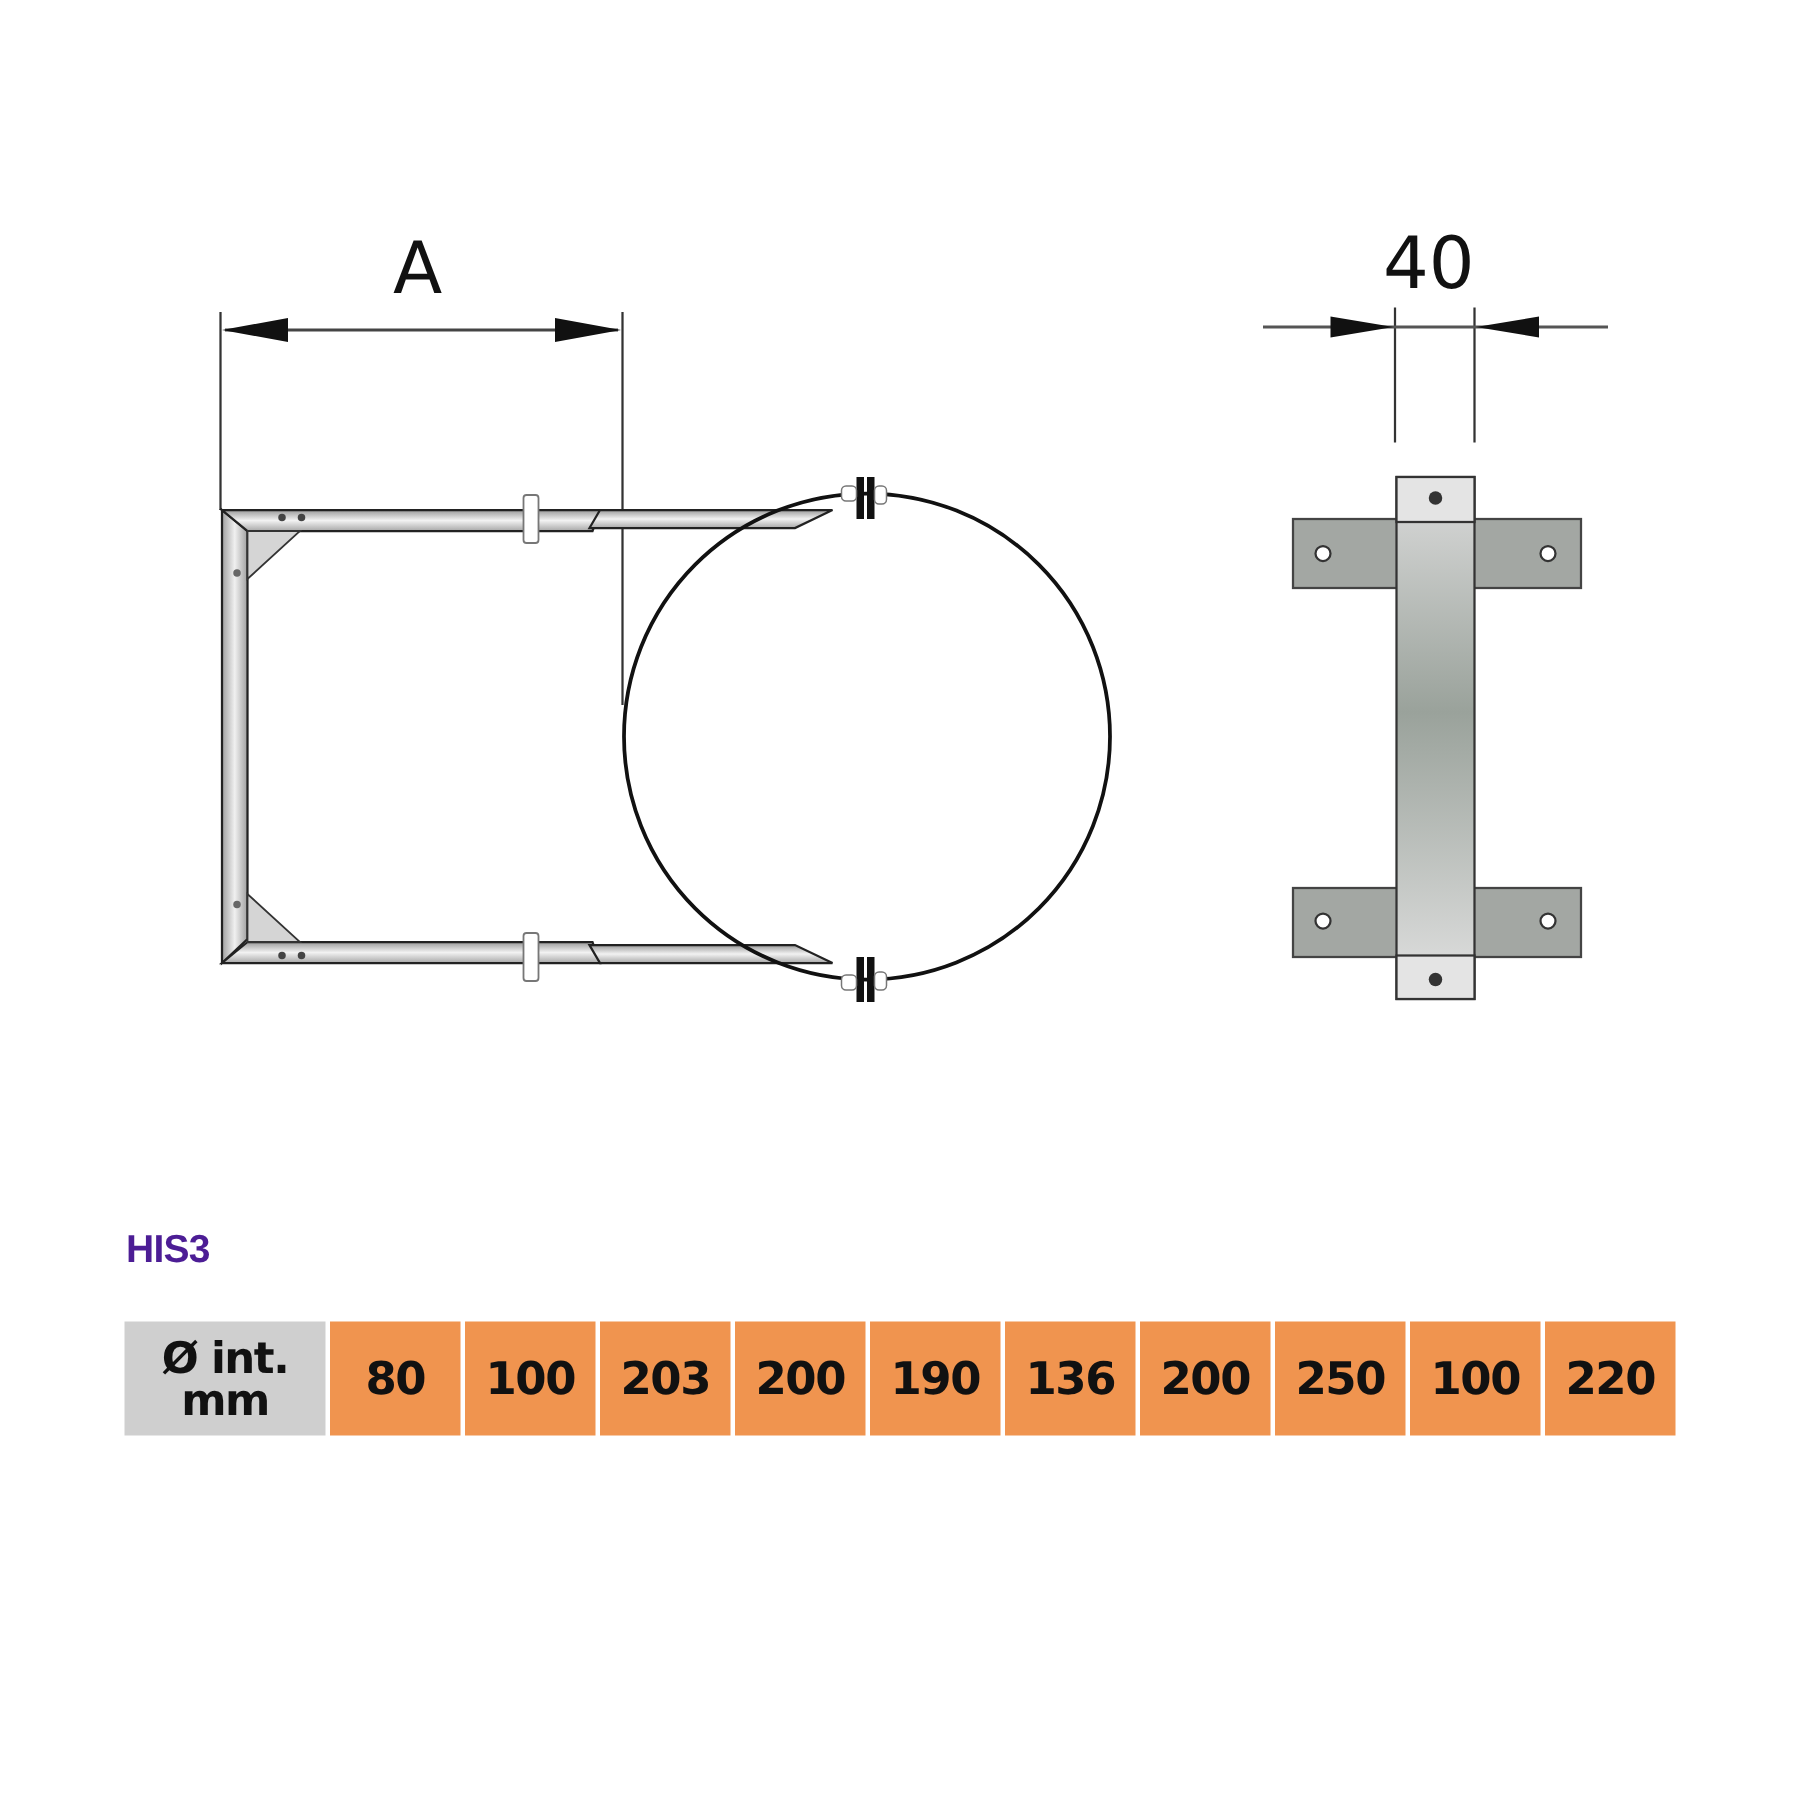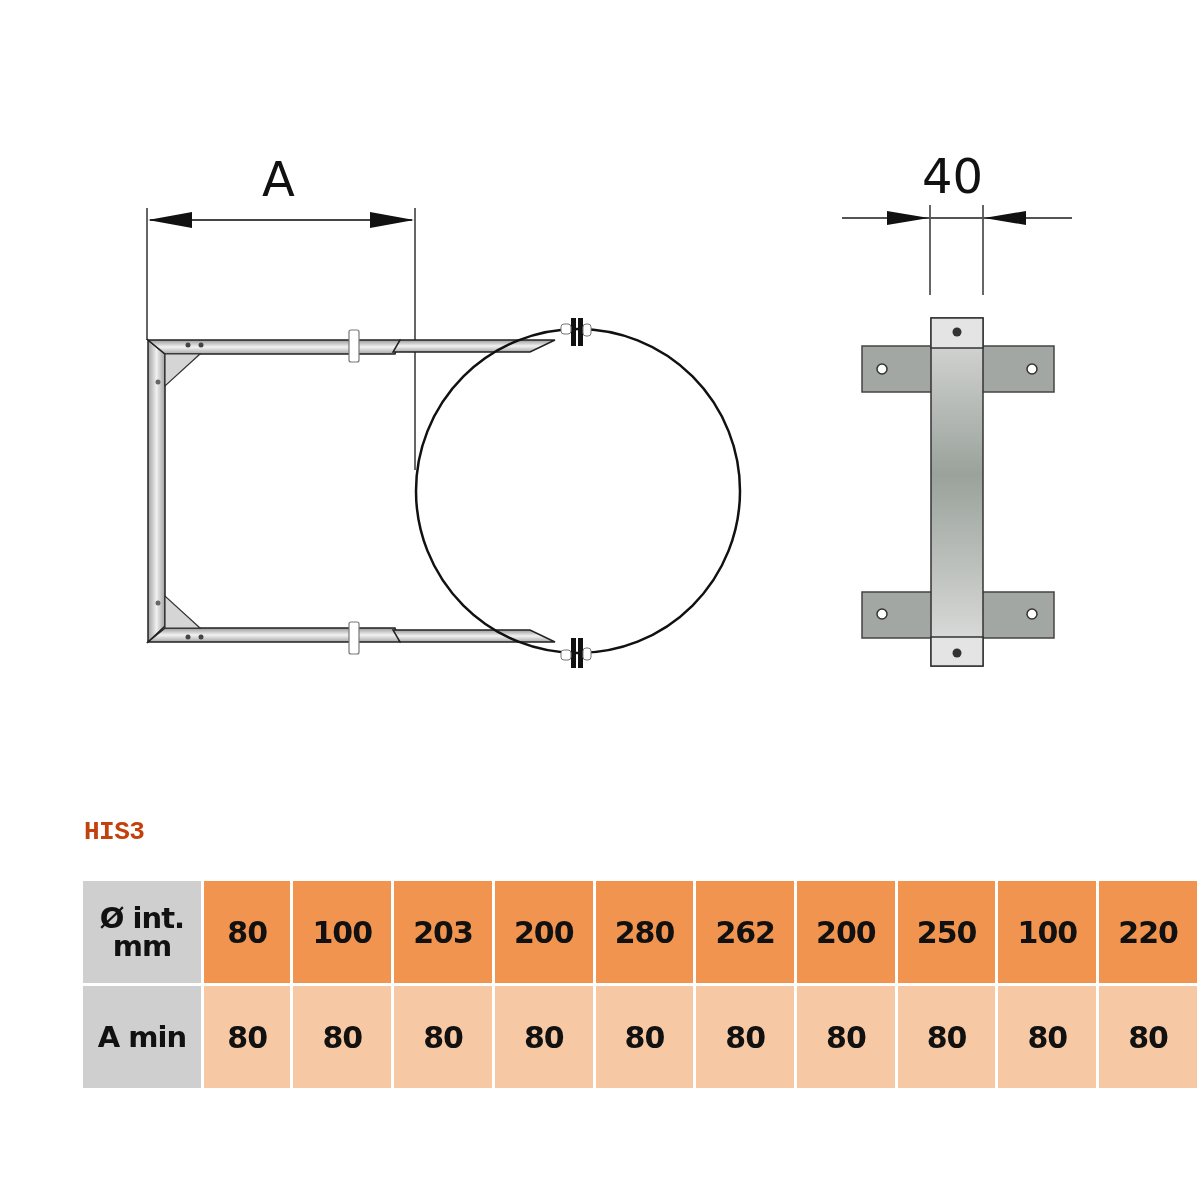--- a/index.html
+++ b/index.html
@@ -1,23 +1,23 @@
 <!DOCTYPE html>
 <html><head>
 <meta charset="utf-8">
 <style>
   html,body{margin:0;padding:0;background:#ffffff;}
   body{width:1200px;height:1200px;position:relative;overflow:hidden;font-family:"DejaVu Sans","Liberation Sans",sans-serif;}
   #drawing{position:absolute;left:0;top:0;width:1200px;height:800px;}
   .dim-label{position:absolute;font-family:"DejaVu Sans",sans-serif;font-size:48px;color:#111;line-height:1;}
   #label-a{left:262px;top:155px;}
   #label-40{left:922px;top:152px;}
-  #model{position:absolute;left:84px;top:817px;font-family:Liberation Mono, monospace;font-weight:bold;font-size:26px;color:#c2410c;letter-spacing:-0.5px;}
+  #model{position:absolute;left:84px;top:817px;font-family:Liberation Sans, sans-serif;font-weight:bold;font-size:26px;color:#4c1d95;letter-spacing:-0.5px;}
   #spec-table{position:absolute;left:80px;top:878px;border-collapse:separate;border-spacing:3px;}
-  #spec-table td{height:76px;text-align:center;vertical-align:middle;font-family:"DejaVu Sans",sans-serif;font-weight:bold;font-size:30px;color:#111;padding:13px;letter-spacing:-1px;}
+  #spec-table td{height:76px;text-align:center;vertical-align:middle;font-family:"DejaVu Sans",sans-serif;font-weight:bold;font-size:30px;color:#111;padding:0;letter-spacing:-1px;}
   #spec-table td.head{background:#cfcfcf;width:134px;font-size:29px;line-height:28px;}
   #spec-table td.val{width:87px;text-align:center;}
   .row-dark td.val{background:#f0944f;}
   .row-light td.val{background:#f6c8a3;}
 </style>
 </head>
 <body>
 
 <div id="drawing">
   <svg width="1200" height="800" viewBox="0 0 1200 800">
@@ -123,34 +123,21 @@
 <div id="model">HIS3</div>
 
 <table id="spec-table">
   <tbody>
     <tr class="row-dark">
       <td class="head"><span>Ø int.</span><br><span>mm</span></td>
       <td class="val">80</td>
       <td class="val">100</td>
       <td class="val">203</td>
       <td class="val">200</td>
-      <td class="val">280</td>
-      <td class="val">262</td>
+      <td class="val">190</td>
+      <td class="val">136</td>
       <td class="val">200</td>
       <td class="val">250</td>
       <td class="val">100</td>
       <td class="val">220</td>
     </tr>
-    <tr class="row-light">
-      <td class="head">A min</td>
-      <td class="val">80</td>
-      <td class="val">80</td>
-      <td class="val">80</td>
-      <td class="val">80</td>
-      <td class="val">80</td>
-      <td class="val">80</td>
-      <td class="val">80</td>
-      <td class="val">80</td>
-      <td class="val">80</td>
-      <td class="val">80</td>
-    </tr>
   </tbody>
 </table>
 
 </body></html>

